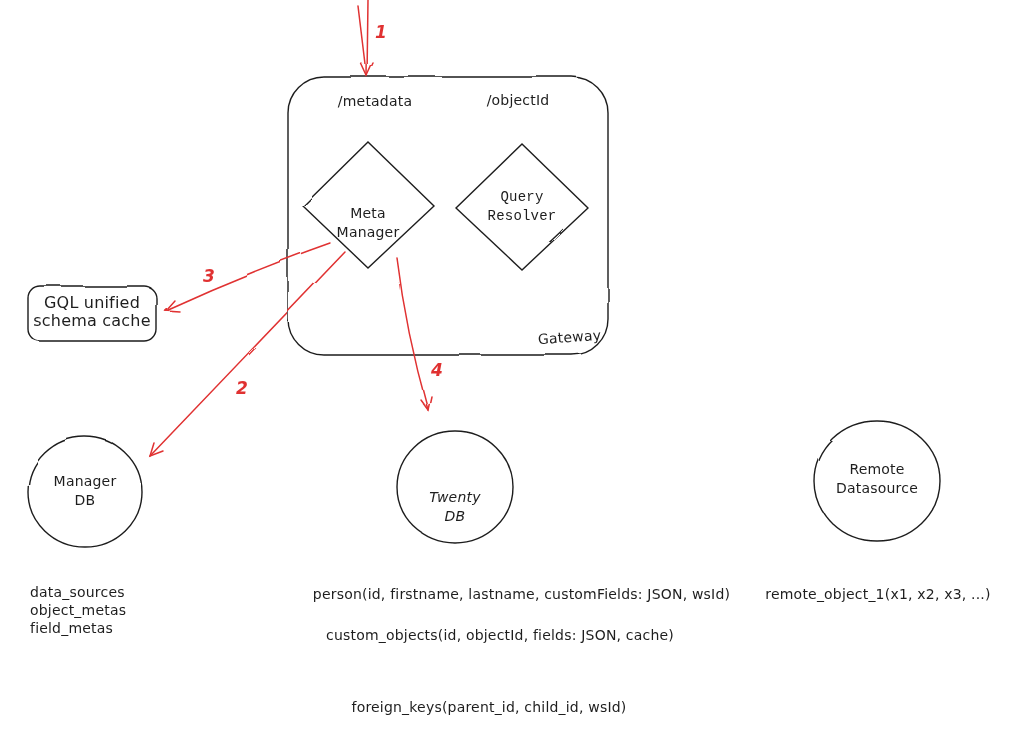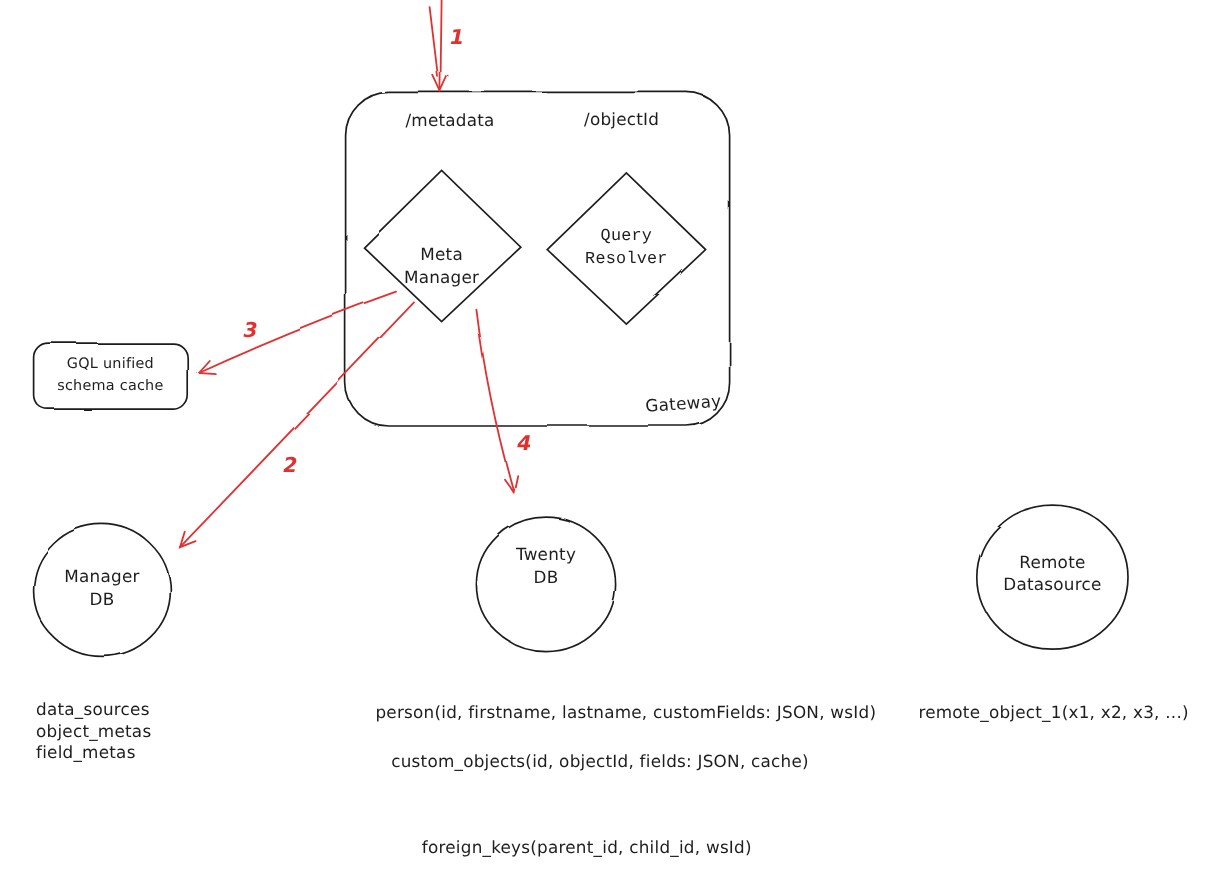--- a/index.html
+++ b/index.html
@@ -24,21 +24,21 @@
   .label.left{text-align:left;}
   .num{
     position:absolute;
     color:#e03131;
     font-size:17px;
     font-style:italic;
     font-weight:700;
     line-height:17px;
   }
   .tilt{transform:rotate(-4deg);}
-  .small{font-size:12px;line-height:18px;}
+  .small{font-size:16px;line-height:18px;}
 </style>
 </head>
 <body>
 
 <div class="canvas">
 
   <svg width="1024" height="730" viewBox="0 0 1024 730">
     <defs>
       <filter id="rough" x="-5%" y="-5%" width="110%" height="110%">
         <feTurbulence type="fractalNoise" baseFrequency="0.015" numOctaves="2" seed="7" result="n"></feTurbulence>
@@ -84,21 +84,21 @@
   <div class="label" style="left:308px;top:186px;width:120px;margin-top:18px;">Meta
 Manager</div>
   <div class="label" style="left:462px;top:188px;width:120px;font-family:Liberation Mono, monospace;">Query
 Resolver</div>
 
   <div class="label small" style="left:32px;top:294px;width:120px;">GQL unified
 schema cache</div>
 
   <div class="label" style="left:25px;top:472px;width:120px;">Manager
 DB</div>
-  <div class="label" style="left:395px;top:454px;width:120px;">Twenty
+  <div class="label" style="left:395px;top:488px;width:120px;font-style:italic;">Twenty
 DB</div>
   <div class="label" style="left:807px;top:460px;width:140px;">Remote
 Datasource</div>
 
   <div class="num" style="left:375px;top:24px;">1</div>
   <div class="num" style="left:236px;top:380px;">2</div>
   <div class="num" style="left:203px;top:268px;">3</div>
   <div class="num" style="left:431px;top:362px;">4</div>
 
   <div class="label left" style="left:30px;top:583px;width:200px;line-height:18px;">data_sources

